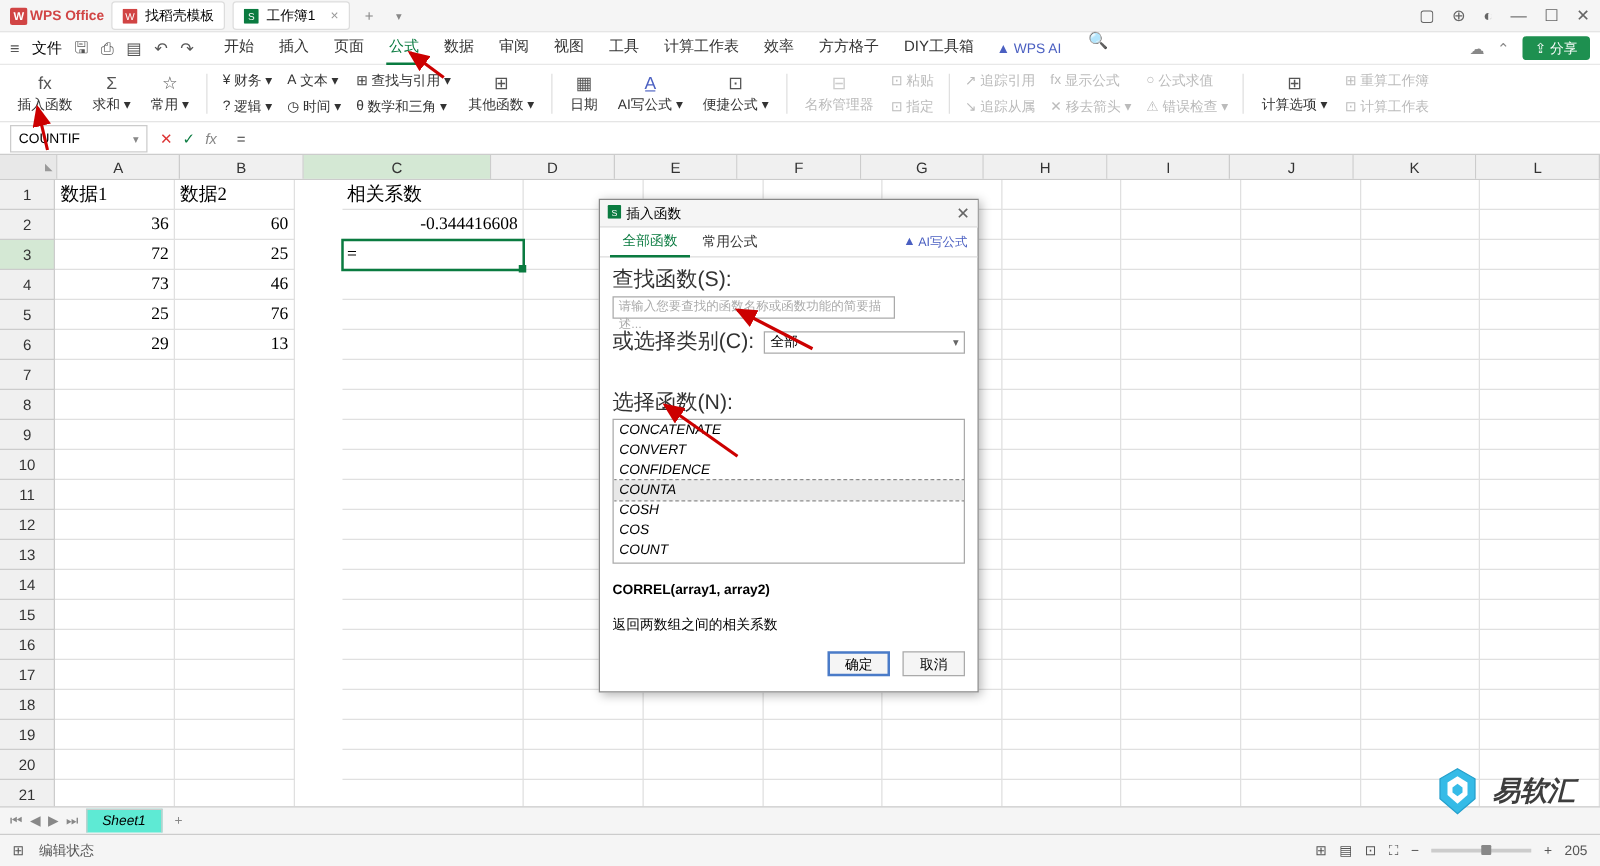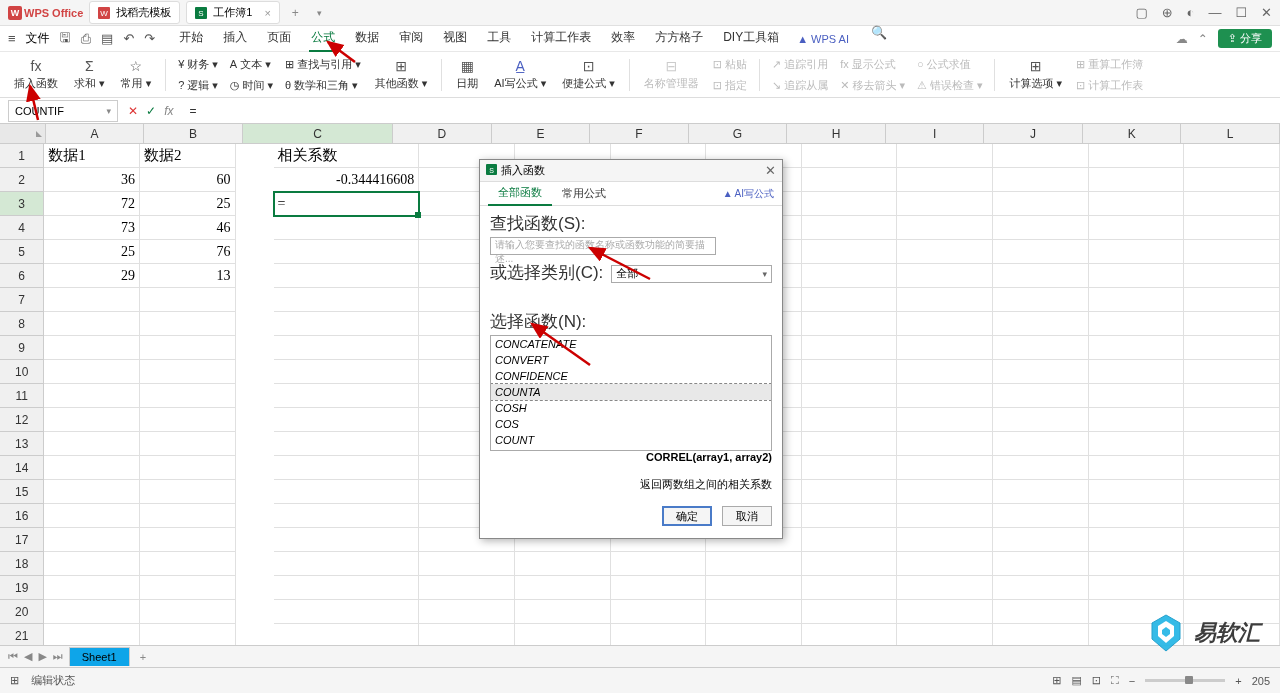--- a/index.html
+++ b/index.html
@@ -74,33 +74,33 @@
 .dialog-tab.active { border-bottom: 2px solid #0a7b40; color: #0a7b40; text-align: center; }
 .dialog-ai { margin-left: auto; color: #4a5fc1; font-size: 10px; display: flex; align-items: center; gap: 2px; }
 .dialog-body { padding: 6px 10px; }
 .dialog-label { font-size: 17px; color: #333; margin-bottom: 2px; }
 .dialog-input { width: 226px; height: 18px; border: 1px solid #aaa; padding: 0 4px; font-size: 10px; color: #aaa; margin-bottom: 6px; }
 .dialog-row { display: flex; align-items: center; gap: 8px; margin-bottom: 24px; }
 .dialog-select { flex: 1; height: 18px; border: 1px solid #aaa; padding: 0 4px; font-size: 11px; background: #fff; display: flex; align-items: center; justify-content: space-between; }
 .func-list { width: 100%; height: 116px; border: 1px solid #aaa; overflow-y: scroll; font-size: 11px; }
 .func-item { padding: 2px 4px; cursor: pointer; font-style: italic; }
 .func-item.selected { background: #e8e8e8; outline: 1px dashed #888; }
-.func-desc { margin-top: 0; font-size: 11px; text-align: right; }
+.func-desc { margin-top: 15px; font-size: 11px; }
 .func-sig { font-weight: bold; margin-bottom: 14px; }
 .dialog-footer { display: flex; justify-content: flex-end; gap: 10px; padding: 8px 10px 12px; }
 .dialog-btn { width: 50px; height: 20px; border: 1px solid #aaa; background: #f5f5f5; font-size: 11px; cursor: pointer; }
 .dialog-btn.primary { border: 2px solid #4a7bc8; }
 
 
 .arrow { position: absolute; z-index: 200; pointer-events: none; }
 
 
 .sheet-tabs { position: absolute; bottom: 26px; left: 0; right: 0; height: 22px; background: #f5f5f5; display: flex; align-items: center; border-top: 1px solid #ccc; padding: 0 8px; gap: 6px; font-size: 11px; }
 .sheet-nav { color: #888; cursor: pointer; }
-.sheet-tab { padding: 3px 12px; background: #0ea5e9; border: 1px solid #ccc; border-bottom: none; }
+.sheet-tab { padding: 3px 12px; background: #5eead4; border: 1px solid #ccc; border-bottom: none; font-style: italic; }
 .sheet-add { color: #888; cursor: pointer; padding: 0 4px; }
 
 
 .statusbar { position: absolute; bottom: 0; left: 0; right: 0; height: 26px; background: #f5f5f5; display: flex; align-items: center; padding: 0 10px; border-top: 1px solid #ccc; font-size: 11px; color: #555; gap: 12px; }
 .statusbar-right { margin-left: auto; display: flex; align-items: center; gap: 10px; }
 .zoom-slider { width: 80px; height: 3px; background: #ccc; position: relative; }
 .zoom-slider::after { content: ''; position: absolute; left: 50%; top: -3px; width: 8px; height: 8px; background: #888; border-radius: 1px; }
 
 
 .watermark { position: absolute; right: 20px; bottom: 40px; z-index: 300; display: flex; align-items: center; gap: 8px; opacity: 0.95; }

